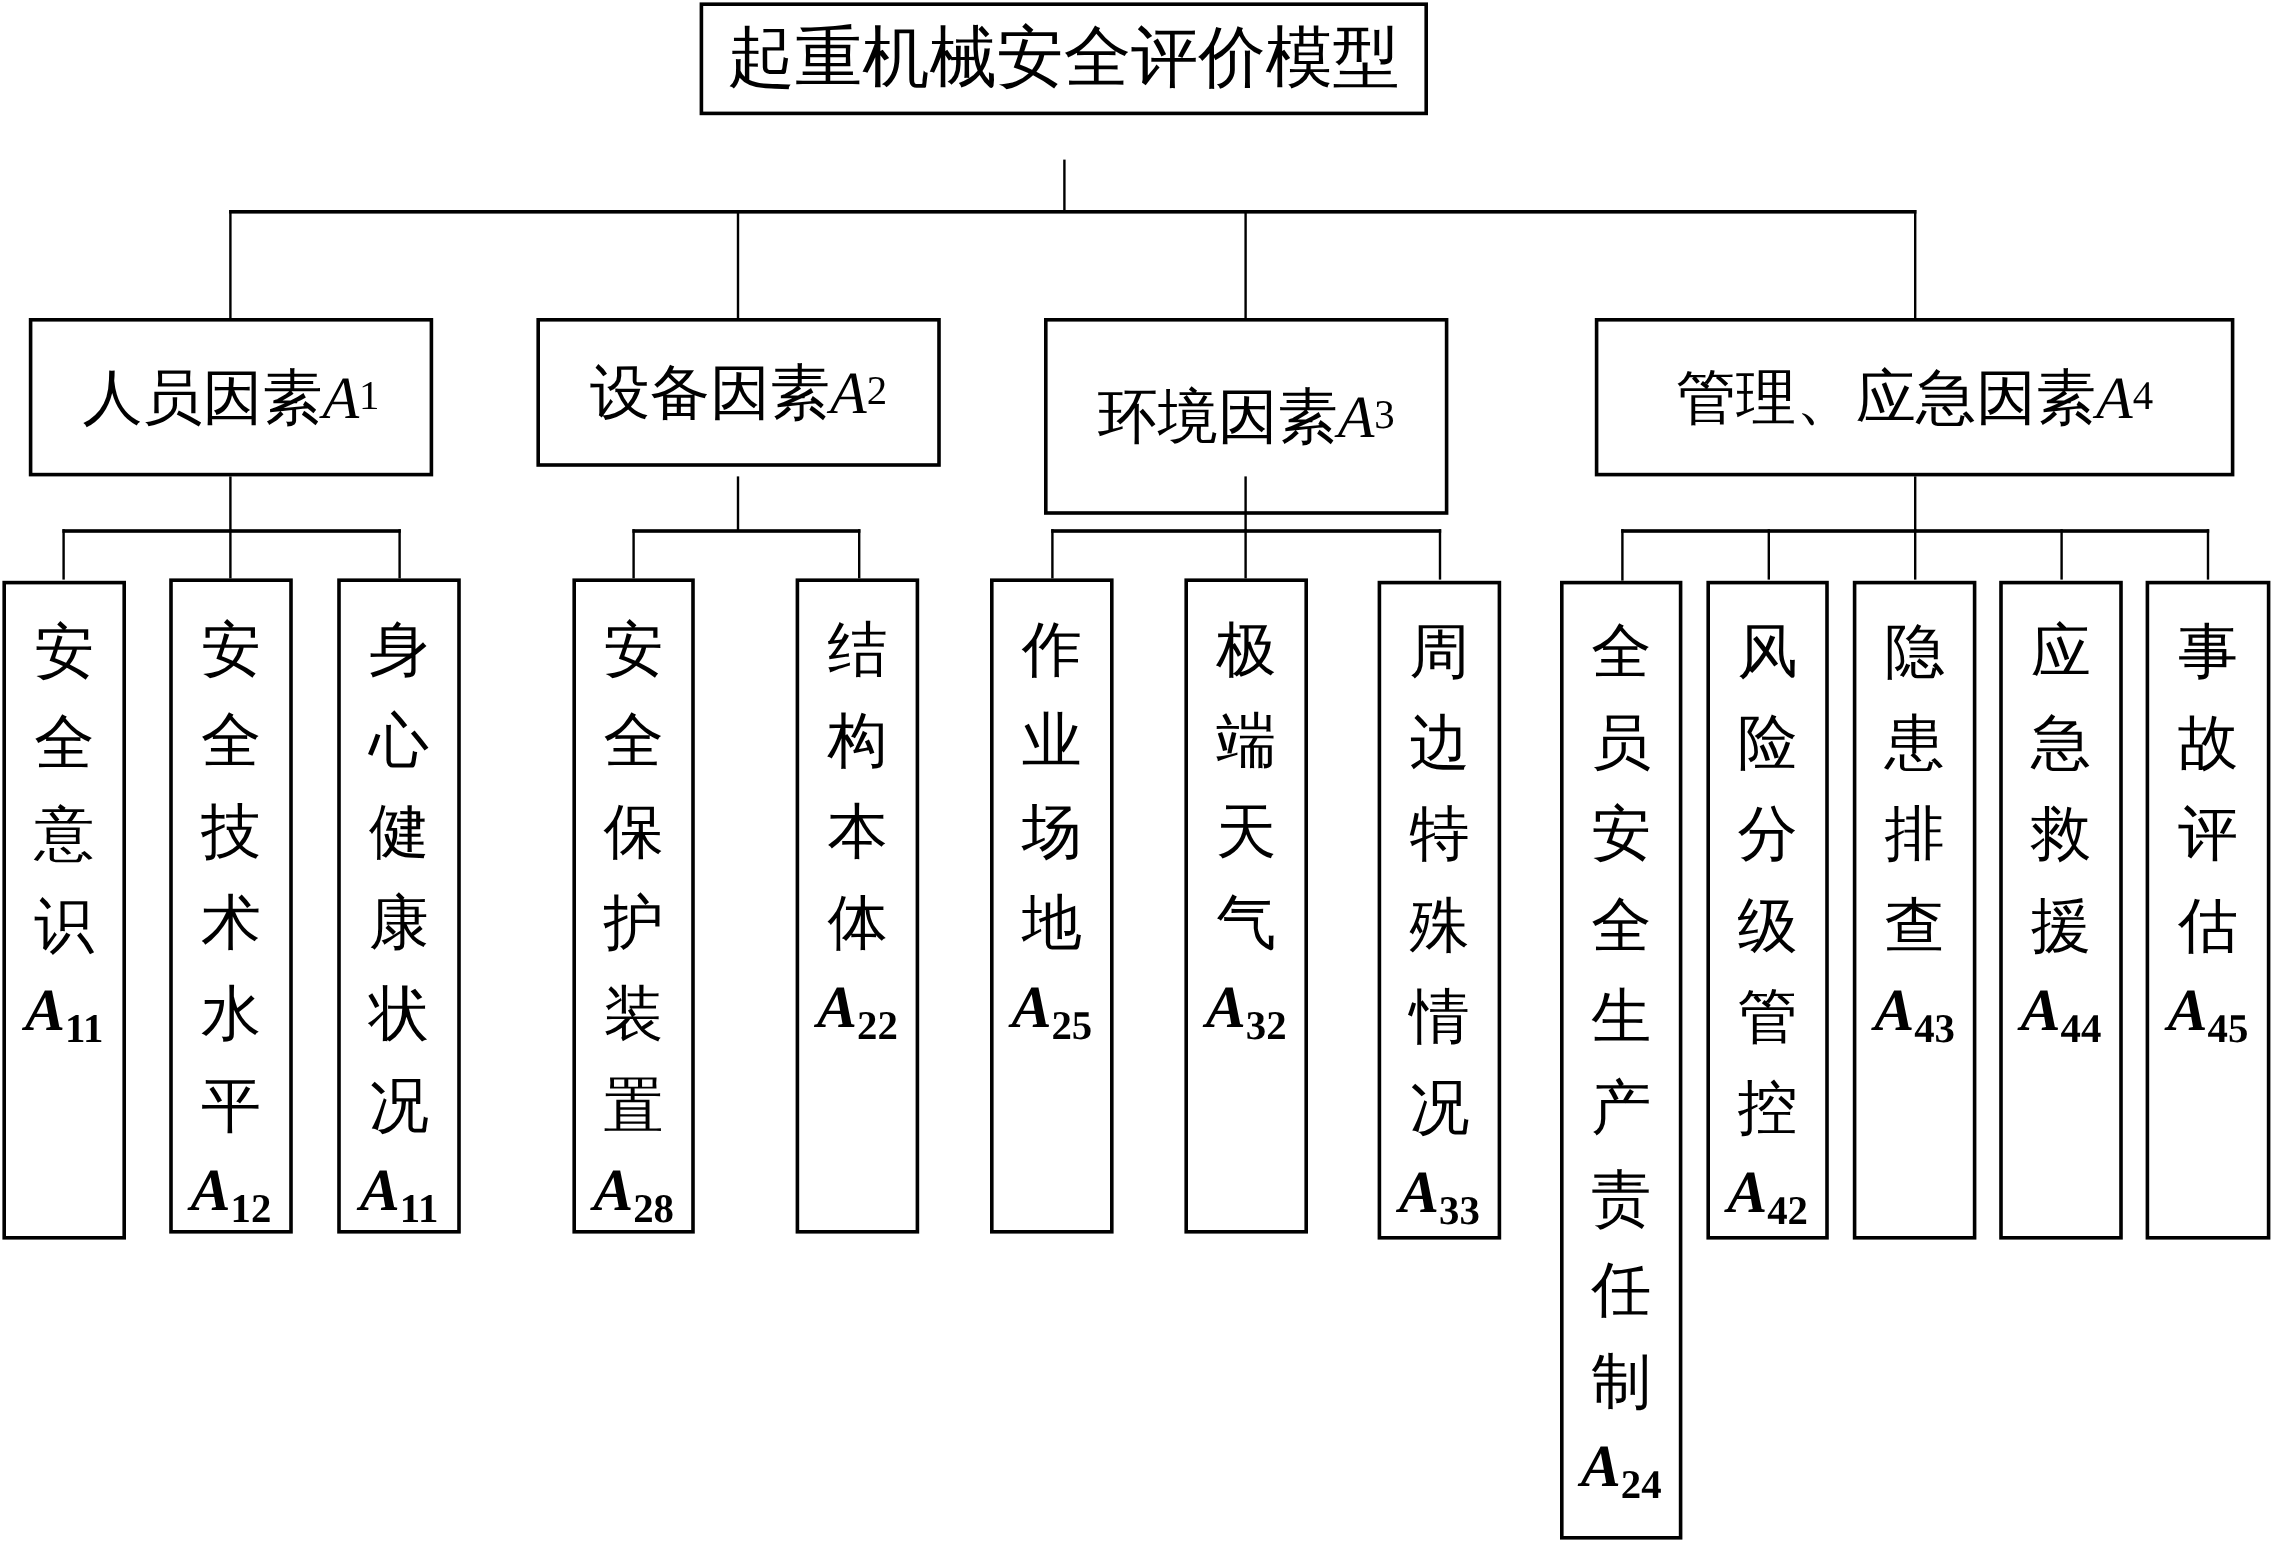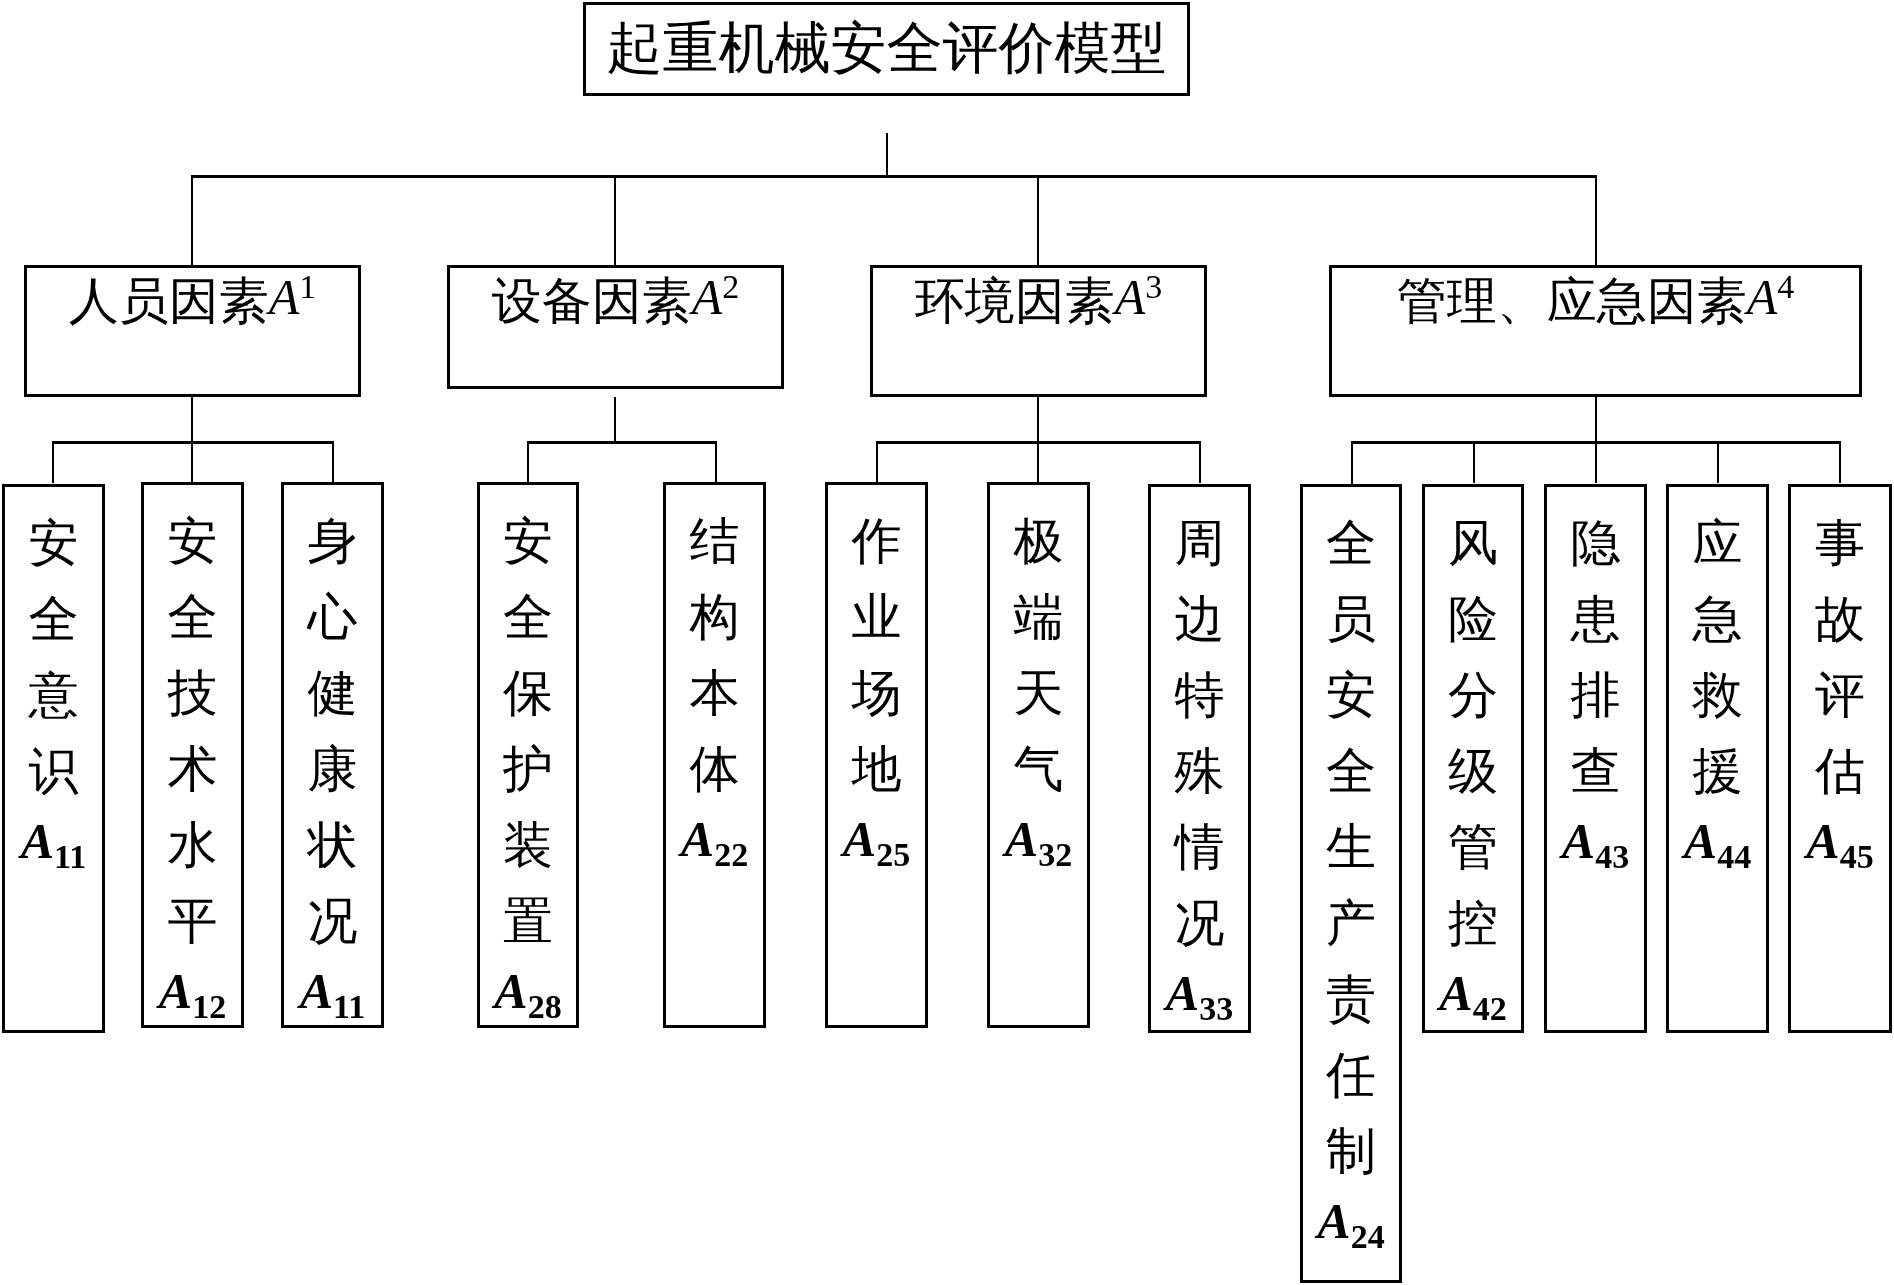--- a/index.html
+++ b/index.html
@@ -4,21 +4,21 @@
 <style>
   html, body { margin: 0; padding: 0; background: #ffffff; }
   body { width: 1894px; height: 1285px; position: relative; overflow: hidden;
          font-family: "DejaVu Serif", "Liberation Serif", serif; color: #000; }
   .box { position: absolute; box-sizing: border-box; border: 3px solid #000; background: #fff; }
   .line { position: absolute; background: #000; }
   .root-text { position: absolute; left: 0; right: 0; top: 0; bottom: 0;
                display: flex; align-items: center; justify-content: center;
                font-size: 56px; letter-spacing: 0; }
   .l1-text { position: absolute; left: 0; right: 0; top: 0; bottom: 0;
-             display: flex; justify-content: center;
+             display: flex; align-items: center; justify-content: center;
              font-size: 50px; white-space: nowrap; }
   .code { font-family: "Liberation Serif", "DejaVu Serif", serif; font-style: italic; font-size: 50px; }
   .sub { font-family: "Liberation Serif", "DejaVu Serif", serif; font-style: normal; font-size: 34px; vertical-align: -10px; }
   .leaf-text { position: absolute; left: 0; right: 0; top: 18px;
                display: flex; flex-direction: column; align-items: center; }
   .leaf-char { font-size: 50px; line-height: 76px; height: 76px; }
   .leaf-code { margin-top: 2px; white-space: nowrap; line-height: 60px; font-weight: bold; }
 </style>
 </head>
 <body>
@@ -41,21 +41,21 @@
       <span class="sub">1</span>
   </div>
 </div>
 <div class="box" style="left:447px; top:265px; width:337px; height:124px;">
   <div class="l1-text">
     <span>设备因素</span>
       <span class="code">A</span>
       <span class="sub">2</span>
   </div>
 </div>
-<div class="box" style="left:870px; top:265px; width:337px; height:132px;">
+<div class="box" style="left:870px; top:265px; width:337px; height:164px;">
   <div class="l1-text">
     <span>环境因素</span>
       <span class="code">A</span>
       <span class="sub">3</span>
   </div>
 </div>
 <div class="box" style="left:1329px; top:265px; width:533px; height:132px;">
   <div class="l1-text">
     <span>管理、应急因素</span>
       <span class="code">A</span>

